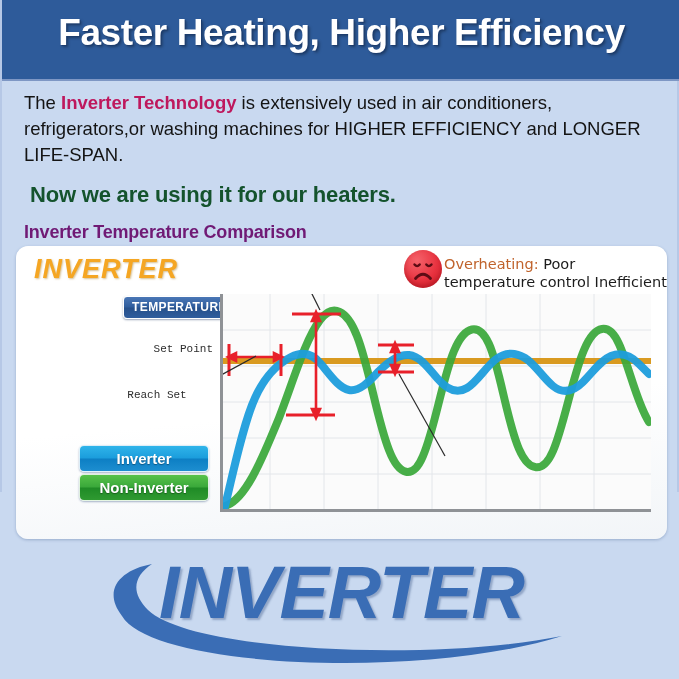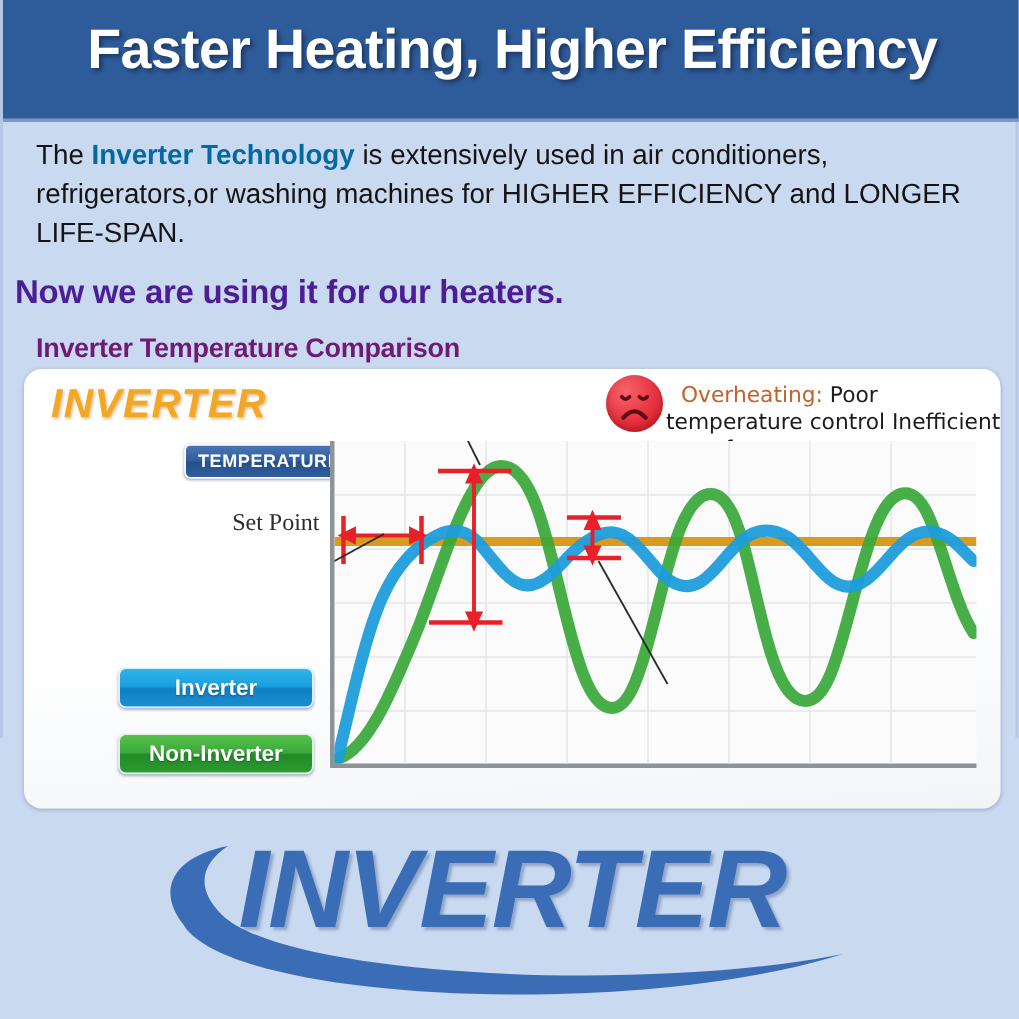--- a/index.html
+++ b/index.html
@@ -31,24 +31,24 @@
     letter-spacing:-0.4px;
     text-shadow:1px 1px 0 #1d3d6e, 2px 2px 3px rgba(0,0,0,.35);
     white-space:nowrap;
   }
 
   
   #intro{
     position:absolute;left:22px;top:90px;width:640px;
     font-size:18.5px;line-height:26px;color:#141414;
   }
-  #intro .hl{color:#0369a1;font-weight:bold;}
+  #intro .hl{color:#be185d;font-weight:bold;}
   #tagline{
-    position:absolute;left:8px;top:182px;
-    font-size:22px;font-weight:bold;color:#4c1d95;
+    position:absolute;left:28px;top:182px;
+    font-size:22px;font-weight:bold;color:#14532d;
     letter-spacing:-0.2px;
   }
   #subhead{
     position:absolute;left:22px;top:222px;
     font-size:18px;font-weight:bold;color:#701a75;
     letter-spacing:-0.2px;
   }
 
   
   #card{
@@ -82,48 +82,48 @@
     color:#fff;font-size:12px;font-weight:bold;letter-spacing:.4px;
     padding:3px 8px 4px;border-radius:4px;
     border:1px solid #ffffff;
     box-shadow:0 1px 2px rgba(30,55,100,.45);
   }
   #badge-temperature{left:107px;top:50px;}
   #badge-time{left:583px;top:262px;margin-top:48px;}
 
   
   .cap{
-    position:absolute;color:#2c2c2c;font-size:16px;line-height:18px;
-    font-family:Liberation Serif, serif;
+    position:absolute;color:#2c2c2c;font-size:11px;line-height:18px;
+    font-family:Liberation Mono, monospace;
   }
   #cap-setpoint{left:97px;top:94px;text-align:right;width:100px;}
   #cap-reach{left:85px;top:140px;text-align:center;width:112px;}
 
   
   .legend-btn{
     position:absolute;width:128px;height:25px;border-radius:5px;
     color:#ffffff;font-size:15px;font-weight:bold;
     display:flex;align-items:center;justify-content:center;
     text-shadow:0 1px 1px rgba(0,0,0,.35);
     border:1px solid rgba(255,255,255,.85);
     box-shadow:0 1px 2px rgba(40,70,120,.4);
   }
   #legend-inverter{
     left:63px;top:199px;
     background:linear-gradient(180deg,#2fb4ea 0%,#1b9ddc 48%,#0d7fc4 52%,#1d8ed0 100%);
   }
   #legend-non-inverter{
-    left:63px;top:243px;
+    left:63px;top:228px;
     background:linear-gradient(180deg,#57c24a 0%,#3aa83a 48%,#1f8b26 52%,#2f9a31 100%);
   }
 
   
   .anno{position:absolute;font-size:14.5px;line-height:18px;color:#1c1c1c;
         font-family:"DejaVu Sans","Liberation Sans",sans-serif;}
-  .anno .key-bad{color:#c0632c;margin-left:10px;}
+  .anno .key-bad{color:#c0632c;}
   .anno .key-good{color:#b85c33;}
   #anno-over{left:428px;top:9px;width:225px;}
   #anno-min{left:432px;top:188px;width:222px;}
 
   .face{position:absolute;width:38px;height:38px;border-radius:50%;}
   #face-sad{left:388px;top:4px;
     background:radial-gradient(circle at 34% 28%,#f5636b 0%,#e8323f 55%,#cf1f2d 100%);
     box-shadow:inset 0 -3px 5px rgba(120,0,10,.35);}
   #face-happy{left:394px;top:186px;
     background:radial-gradient(circle at 34% 28%,#ffe07a 0%,#fbc93e 55%,#efae1b 100%);
@@ -156,20 +156,21 @@
 
   <div id="card">
 
     <div id="card-inverter">INVERTER</div>
 
     <div class="badge" id="badge-temperature">TEMPERATURE</div>
     <div class="badge" id="badge-time">TIME</div>
 
     <div class="cap" id="cap-setpoint">Set Point</div>
     <div class="cap" id="cap-reach">
+      <div>Reach Set</div>
     </div>
 
     <div class="legend-btn" id="legend-inverter">Inverter</div>
     <div class="legend-btn" id="legend-non-inverter">Non-Inverter</div>
 
     <div class="face" id="face-sad">
       <svg width="38" height="38" viewBox="0 0 38 38">
         <path d="M10.5 14.5q2.6 3.2 5.2 0" stroke="#5d0c14" stroke-width="2.4" fill="none" stroke-linecap="round"></path>
         <path d="M22.3 14.5q2.6 3.2 5.2 0" stroke="#5d0c14" stroke-width="2.4" fill="none" stroke-linecap="round"></path>
         <path d="M11.5 28.5q7.5 -8.5 15 0" stroke="#5d0c14" stroke-width="2.8" fill="none" stroke-linecap="round"></path>

